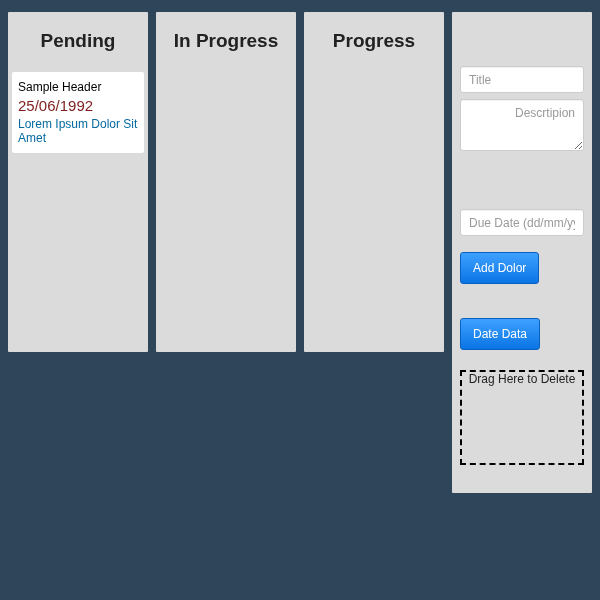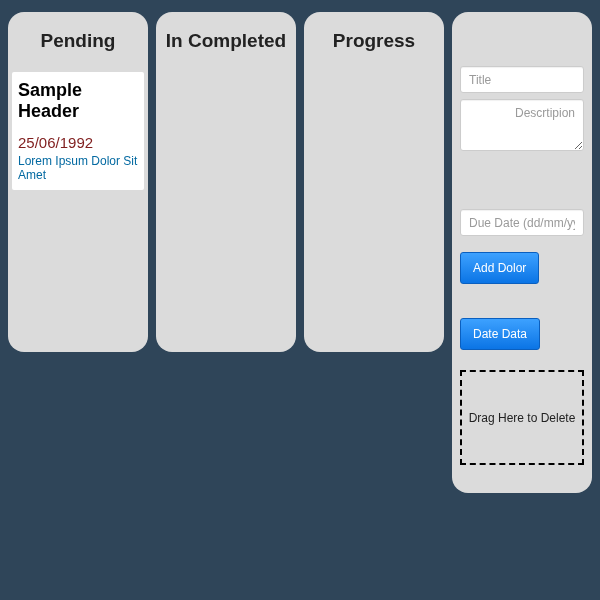--- a/index.html
+++ b/index.html
@@ -10,41 +10,41 @@
   height: 600px;
   overflow: hidden;
 }
 .board {
   display: flex;
   gap: 8px;
   padding: 12px 8px;
 }
 .col {
   background: #dbdbdb;
-  border-radius: 16px;
+  border-radius: 1px;
   flex: 1;
   min-width: 0;
   padding: 0 4px 24px 4px;
 }
 .col.short { height: 340px; }
 .col-title {
   font-size: 19px;
   font-weight: 700;
   text-align: center;
   color: #222;
   padding: 18px 0 20px 0;
 }
 .card {
   background: #fff;
   border-radius: 2px;
   padding: 8px 6px;
   margin: 0 0 6px 0;
   font-size: 12px;
 }
-.card-title { font-weight: 700; font-size: 18px; margin-bottom: 12px; }
+.card-title { font-weight: 400; font-size: 12px; margin-bottom: 3px; }
 .card-date { font-size: 15px; color: #7f1d1d; margin-bottom: 3px; }
 .card-body { font-size: 12px; color: #0369a1; }
 .form-group { margin: 6px 4px; }
 .input {
   width: 100%;
   border: 1px solid #ccc;
   border-radius: 3px;
   background: #fff;
   box-shadow: inset 0 1px 1px rgba(0,0,0,.06);
   font-size: 12px;
@@ -62,42 +62,42 @@
   padding: 8px 12px;
   border-radius: 3px;
   margin: 10px 4px 6px 4px;
   cursor: pointer;
 }
 .delete-zone {
   border: 2px dashed #000;
   margin: 14px 4px 4px 4px;
   height: 95px;
   display: flex;
-  align-items: center;
+  align-items: flex-start;
   justify-content: center;
   font-size: 12px;
   color: #222;
 }
 </style>
 </head>
 <body>
 
 <div class="board">
 
   <div class="col short">
     <div class="col-title">Pending</div>
     <div class="card">
       <div class="card-title">Sample Header</div>
       <div class="card-date">25/06/1992</div>
       <div class="card-body">Lorem Ipsum Dolor Sit Amet</div>
     </div>
   </div>
 
   <div class="col short">
-    <div class="col-title">In Completed</div>
+    <div class="col-title">In Progress</div>
   </div>
 
   <div class="col short">
     <div class="col-title">Progress</div>
   </div>
 
   <div class="col">
 
     <div class="form-group">
       <input class="input text" type="text" placeholder="Title" style="">

